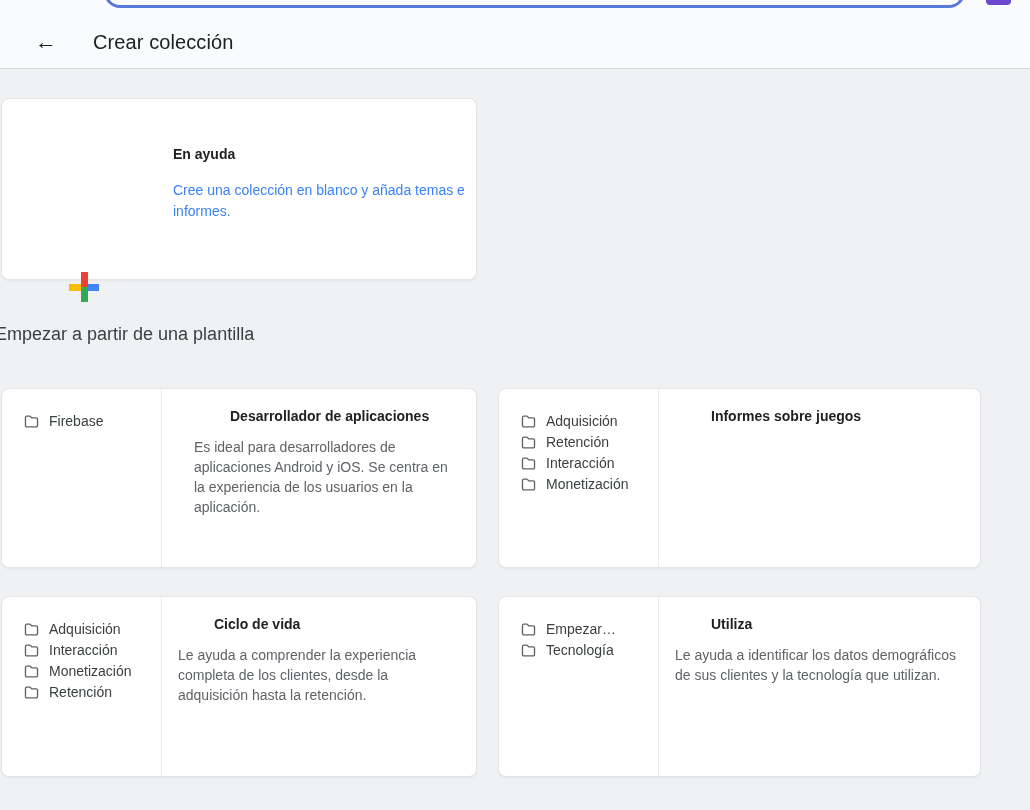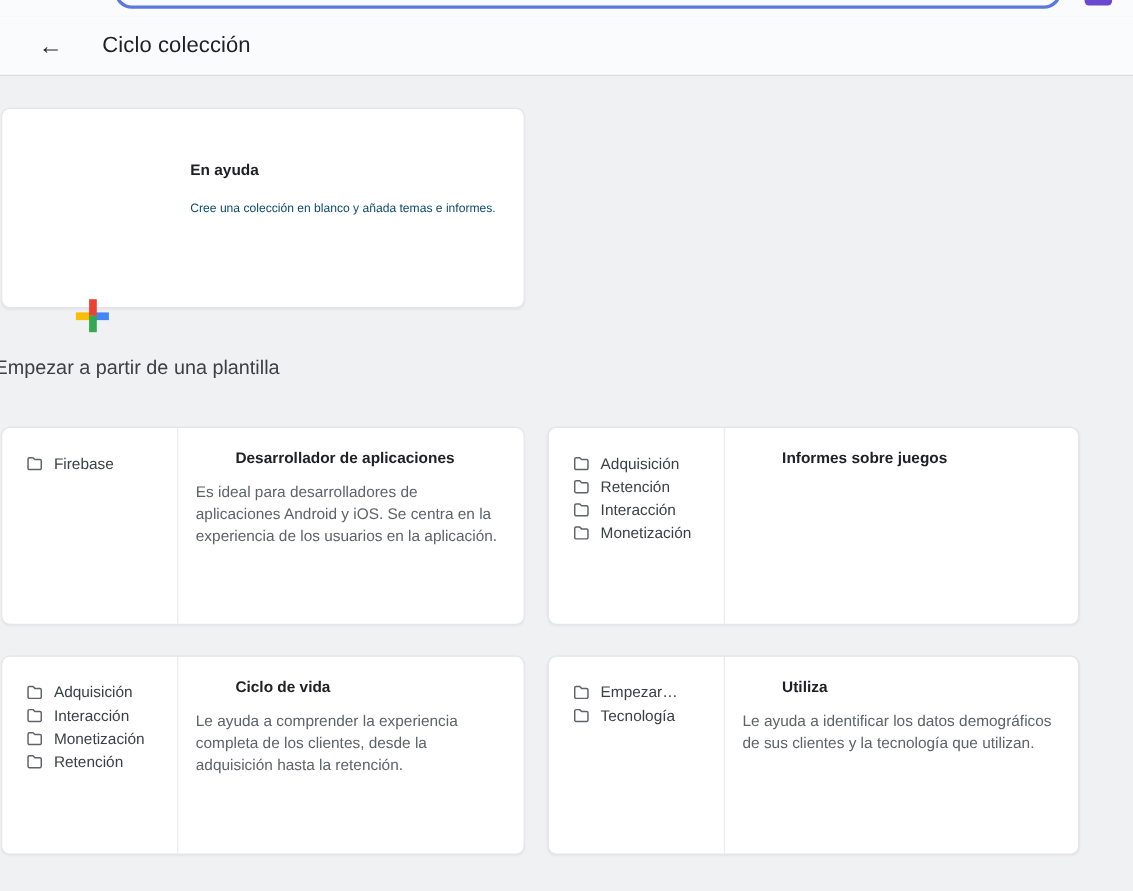--- a/index.html
+++ b/index.html
@@ -57,21 +57,21 @@
   .plus-h-left  { left:1px;  top:12.5px; width:15px; height:7px; }
   .plus-h-right { left:16px; top:12.5px; width:15px; height:7px; }
   .plus-v-top   { left:12.5px; top:1px;  width:7px; height:15px; }
   .plus-v-bot   { left:12.5px; top:16px; width:7px; height:15px; }
   .blank-title {
     position:absolute; left:171px; top:47px;
     font-size:14px; font-weight:700; color:#202124;
   }
   .blank-desc {
     position:absolute; left:171px; top:81px; width:294px;
-    font-size:11px; line-height:21px; color:#0c4a6e;
+    font-size:14px; line-height:21px; color:#3b82f6;
   }
 
   
   .section-heading {
     position:absolute; left:-5px; top:324px;
     font-size:18px; font-weight:400; color:#3c4043;
   }
 
   
   .tpl-card { display:flex; }
@@ -80,38 +80,38 @@
     border-right:1px solid #e9eaec;
     padding:22px 8px 0 21px;
   }
   .topic-row { display:flex; align-items:center; height:20px; margin-bottom:1px; }
   .topic-row svg { flex:0 0 17px; margin-right:9px; display:block; }
   .topic-label { font-size:14px; color:#3c4043; white-space:nowrap; }
   .tpl-card .info-panel { flex:1; padding:19px 16px 0 16px; }
   .tpl-title { font-size:14px; font-weight:700; color:#202124;padding-left:36px; }
   .tpl-desc { margin-top:13px; font-size:14px; line-height:20px; color:#5f6368; max-width:296px; }
 
-  .pos-r1-left  { left:1px;   top:388px; width:476px; height:180px; }
+  .pos-r1-left  { left:1px;   top:388px; width:476px; height:180px;gap:16px; }
   .pos-r1-right { left:498px; top:388px; width:483px; height:180px; }
   .pos-r2-left  { left:1px;   top:596px; width:476px; height:181px; }
   .pos-r2-right { left:498px; top:596px; width:483px; height:181px; }
 </style>
 </head>
 <body>
 
 <div class="chrome-strip">
   <div class="omnibox-outline" style="border-color: rgb(91, 121, 221);"></div>
   <div class="extension-pill" style="background: rgb(106, 73, 208);"></div>
 </div>
 
 <div class="page-header">
   <button class="back-btn">
     <span>←</span>
   </button>
-  <h1 class="page-title">Ciclo colección</h1>
+  <h1 class="page-title">Crear colección</h1>
 </div>
 
 <div class="card blank-card">
   <div class="plus-icon">
     <span class="plus-h-left" style="background: rgb(251, 188, 4);"></span>
     <span class="plus-h-right" style="background: rgb(66, 133, 244);"></span>
     <span class="plus-v-top" style="background: rgb(234, 67, 53);"></span>
     <span class="plus-v-bot" style="background: rgb(52, 168, 83);"></span>
   </div>
   <div class="blank-title">En ayuda</div>

